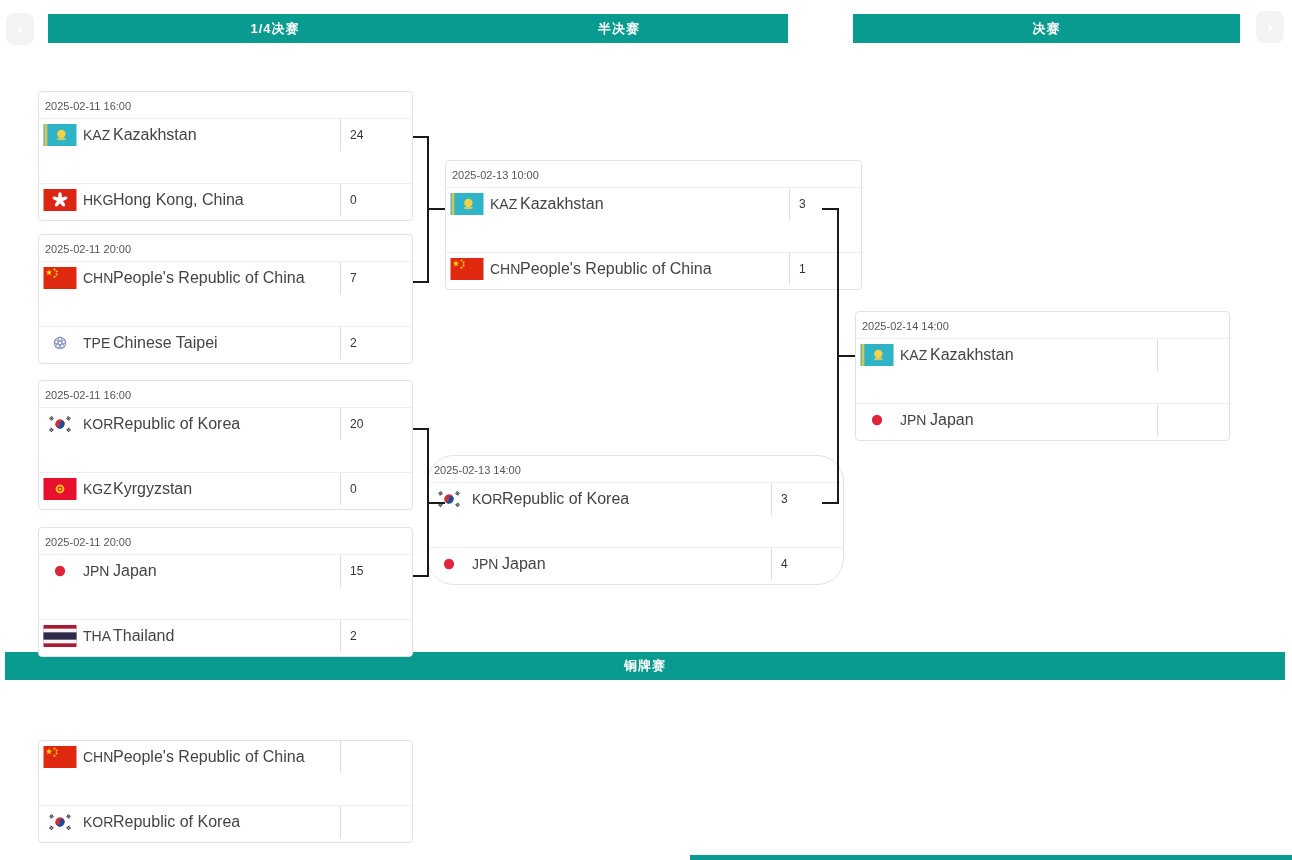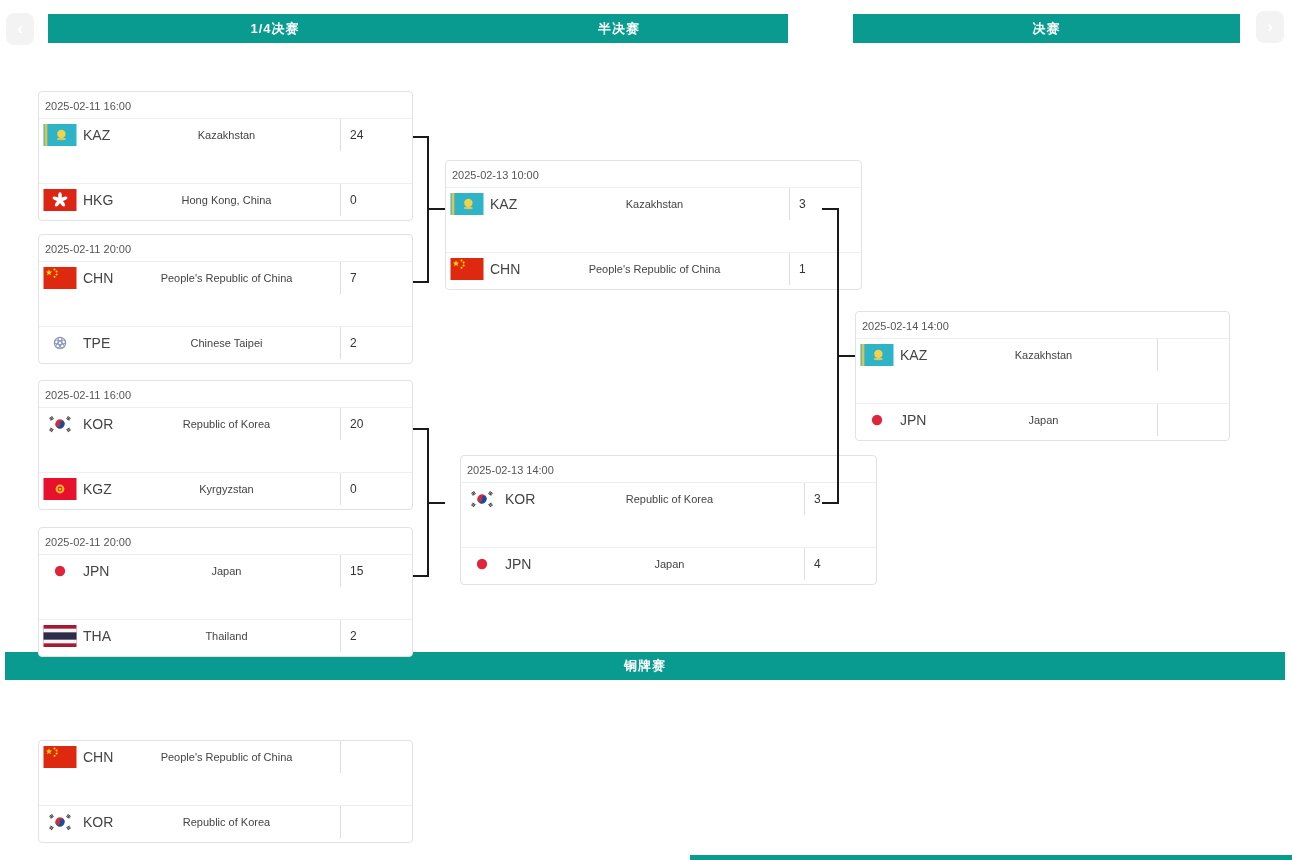--- a/index.html
+++ b/index.html
@@ -36,21 +36,21 @@
   .match.wide{width:417px;}
   .m-date{
     height:26px;line-height:28px;padding-left:6px;
     font-size:11px;color:#555;border-bottom:1px solid #efefef;
   }
   .m-row{display:flex;align-items:center;height:32px;}
   .m-row + .m-row{border-top:1px solid #efefef;margin-top:32px;}
   .flag{width:34px;height:22px;margin-left:4px;flex:0 0 34px;display:flex;}
   .flag svg{width:100%;height:100%;display:block;}
   .t-code{margin-left:6px;width:30px;flex:0 0 30px;font-size:14px;color:#444;}
-  .t-name{flex:1;font-size:11px;color:#444;white-space:nowrap;overflow:hidden;text-align:center;}
+  .t-name{flex:1;font-size:16px;color:#444;white-space:nowrap;overflow:hidden;}
   .t-score{
     width:72px;flex:0 0 72px;align-self:stretch;display:flex;align-items:center;
     border-left:1px solid #ddd;padding-left:9px;box-sizing:border-box;
     font-size:12px;color:#333;
   }
   
   .ch{position:absolute;height:2px;background:#1a1a1a;}
   .cv{position:absolute;width:2px;background:#1a1a1a;}
 </style>
 </head>
@@ -262,21 +262,21 @@
               <circle cx="12" cy="10.6" r="1.1"></circle>
             </g>
           </svg>
       </span>
       <span class="t-code">CHN</span>
       <span class="t-name">People's Republic of China</span>
       <span class="t-score">1</span>
     </div>
   </div>
 
-  <div class="match wide" style="left:460px;top:455px;">
+  <div class="match wide" style="left:427px;top:455px;border-radius:27px;">
     <div class="m-date">2025-02-13  14:00</div>
     <div class="m-row">
       <span class="flag">
         <svg viewBox="0 0 36 24">
             <rect width="36" height="24" fill="#ffffff"></rect>
             <g transform="rotate(-18 18 12)">
               <path d="M12.9,12 a5.1,5.1 0 0 1 10.2,0 z" fill="#c9303e"></path>
               <path d="M12.9,12 a5.1,5.1 0 0 0 10.2,0 z" fill="#1e4b9b"></path>
               <circle cx="15.45" cy="12" r="2.55" fill="#c9303e"></circle>
               <circle cx="20.55" cy="12" r="2.55" fill="#1e4b9b"></circle>

